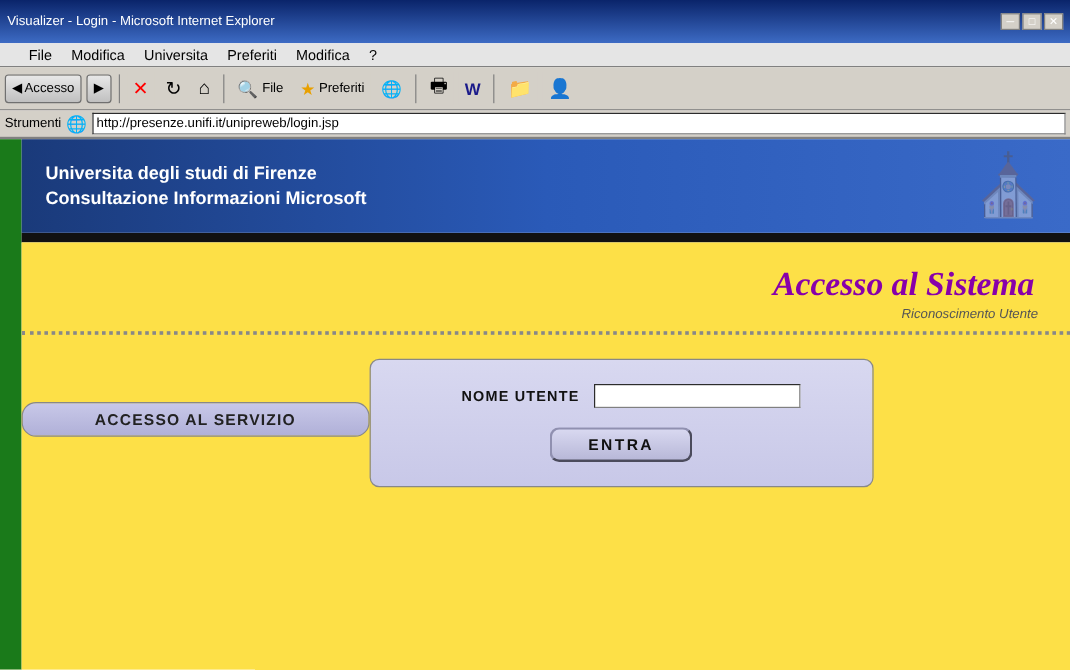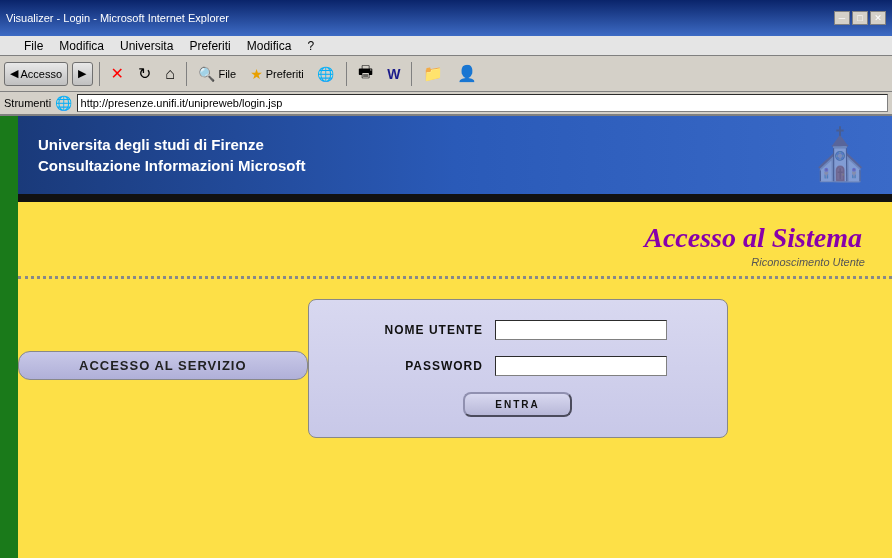--- a/index.html
+++ b/index.html
@@ -216,21 +216,21 @@
       background: white;
       font-size: 12px;
     }
     .entra-btn {
       display: block;
       margin: 10px auto 0;
       background: linear-gradient(to bottom, #d8d8f0, #b8b8d8);
       border: 2px outset #9090b0;
       border-radius: 8px;
       padding: 5px 30px;
-      font-size: 10px;
+      font-size: 13px;
       font-weight: bold;
       text-transform: uppercase;
       letter-spacing: 2px;
       cursor: pointer;
       color: #111;
       text-align: right;
     }
   </style>
 </head>
 <body>
@@ -325,22 +325,18 @@
       <div class="riconoscimento">Riconoscimento Utente</div>
       <div class="dotted-line"></div>
 
       <div class="login-box-wrapper">
         <div class="login-box-title">ACCESSO AL SERVIZIO</div>
         <div class="login-form-box">
           <div class="form-row">
             <label class="form-label">NOME UTENTE</label>
             <input class="form-input" type="text" value="" style="">
           </div>
-          <div class="form-row">
-            <label class="form-label">PASSWORD</label>
-            <input class="form-input" type="password" value="" style="">
-          </div>
           <button class="entra-btn">ENTRA</button>
         </div>
       </div>
     </div>
   </div>
 </div>
 
 </body></html>

